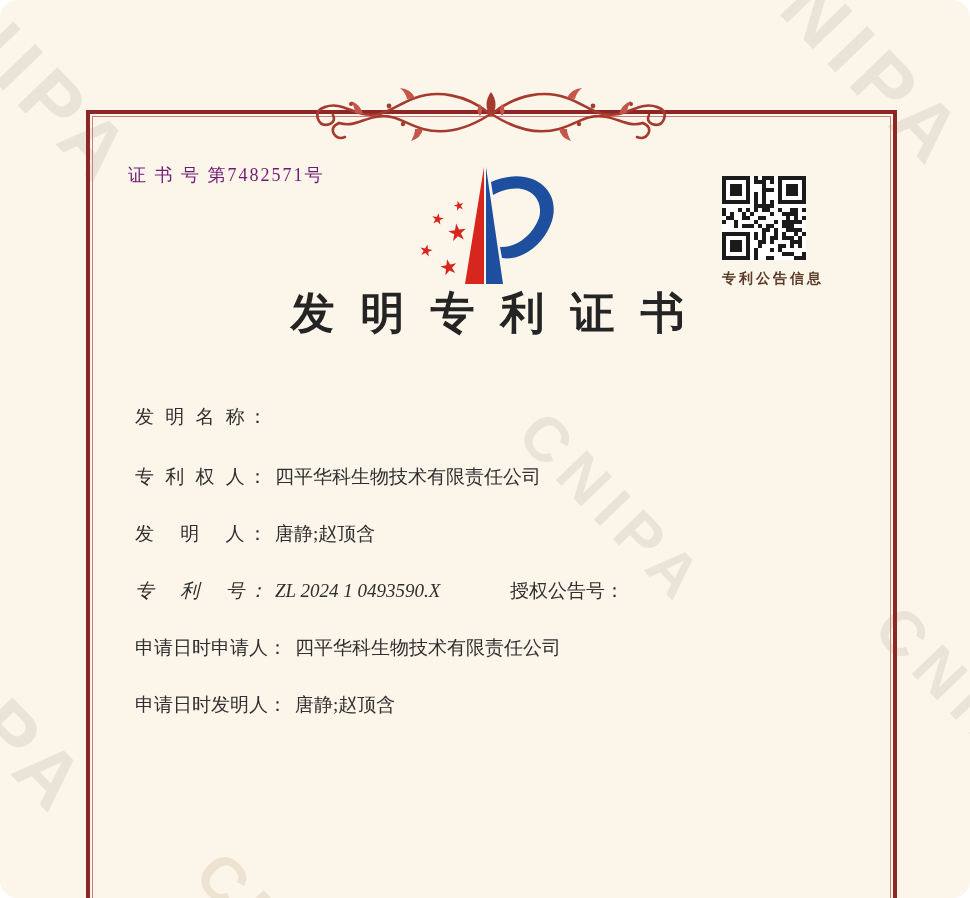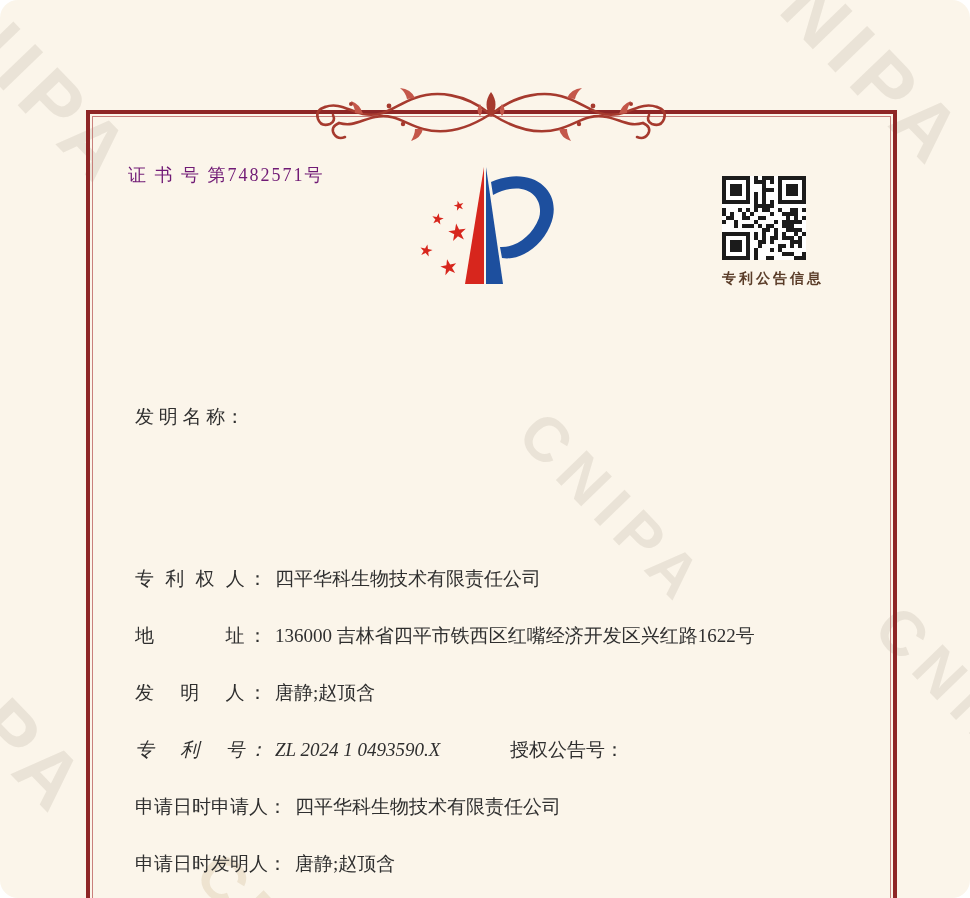--- a/index.html
+++ b/index.html
@@ -25,21 +25,21 @@
 
   .qr-wrap{position:absolute;left:722px;top:176px;width:128px;}
   .qr{display:inline-block;width:84px;height:84px;}
   .qr-label{margin-top:6px;font-size:14px;letter-spacing:3px;color:#5a3c28;font-weight:bold;}
 
   .title{position:absolute;left:86px;top:284px;width:803px;text-align:center;
          font-size:44px;font-weight:bold;color:#242424;letter-spacing:26px;text-indent:26px;}
 
   .fields{position:absolute;left:135px;top:402px;width:706px;font-size:19px;color:#2f2f2f;line-height:30px;}
   .row{display:flex;margin-bottom:27px;align-items:flex-start;}
-  .row.first{margin-bottom:30px;flex-direction:column;}
+  .row.first{margin-bottom:30px;}
   .lbl{flex:0 0 132px;text-align:justify;text-align-last:justify;margin-right:8px;white-space:nowrap;}
   .lblw{flex:0 0 160px;white-space:nowrap;}
   .lbl2{margin-right:14px;white-space:nowrap;}
   .val{white-space:pre-line;}
   .col1{display:flex;flex:0 0 375px;font-style:italic;}
   .col2{display:flex;}
 </style>
 </head>
 <body>
 
@@ -306,32 +306,29 @@
           <rect x="32" y="80" width="4" height="4" fill="#1b1b1b"></rect>
           <rect x="44" y="80" width="4" height="4" fill="#1b1b1b"></rect>
           <rect x="48" y="80" width="4" height="4" fill="#1b1b1b"></rect>
           <rect x="72" y="80" width="4" height="4" fill="#1b1b1b"></rect>
           <rect x="76" y="80" width="4" height="4" fill="#1b1b1b"></rect>
           <rect x="80" y="80" width="4" height="4" fill="#1b1b1b"></rect>
         </svg>
       <div class="qr-label">专利公告信息</div>
     </div>
 
+    <div class="title">发明专利证书</div>
 
     <div class="fields">
       <div class="row first">
         <span class="lbl">发 明 名 称：</span>
       </div>
       <div class="row">
         <span class="lbl">专 利 权 人：</span>
         <span class="val">四平华科生物技术有限责任公司</span>
-      </div>
-      <div class="row">
-        <span class="lbl">地　　　址：</span>
-        <span class="val">136000 吉林省四平市铁西区红嘴经济开发区兴红路1622号</span>
       </div>
       <div class="row">
         <span class="lbl">发　明　人：</span>
         <span class="val">唐静;赵顶含</span>
       </div>
       <div class="row">
         <div class="col1">
           <span class="lbl">专　利　号：</span>
           <span class="val">ZL 2024 1 0493590.X</span>
         </div>

